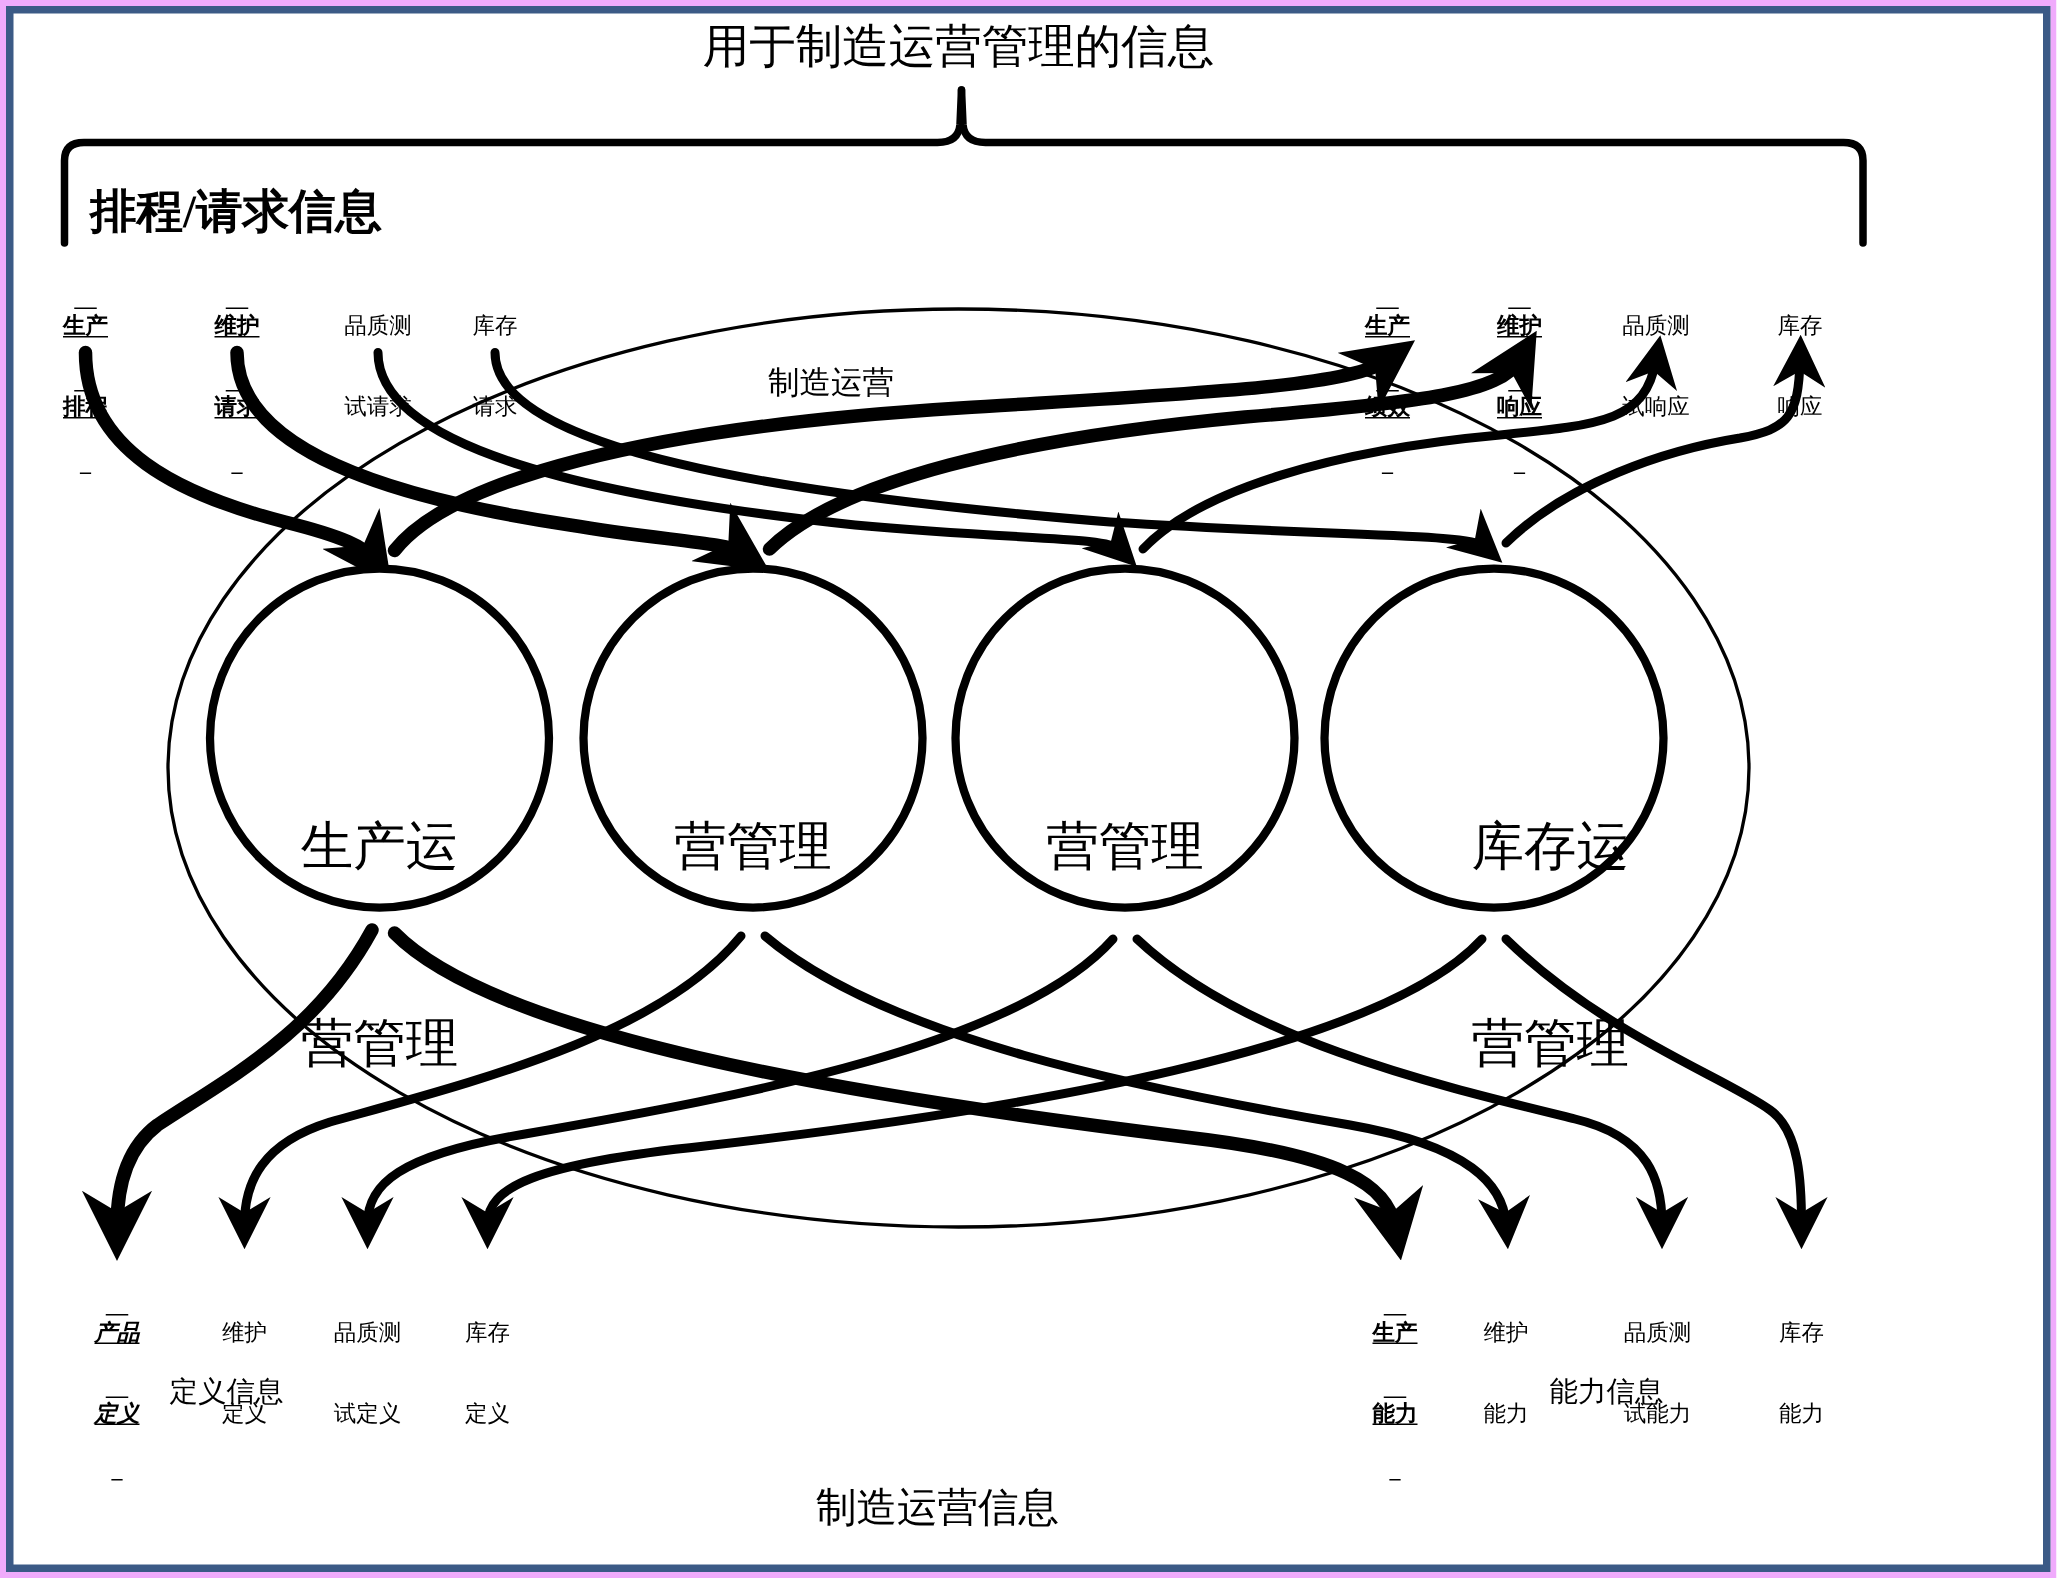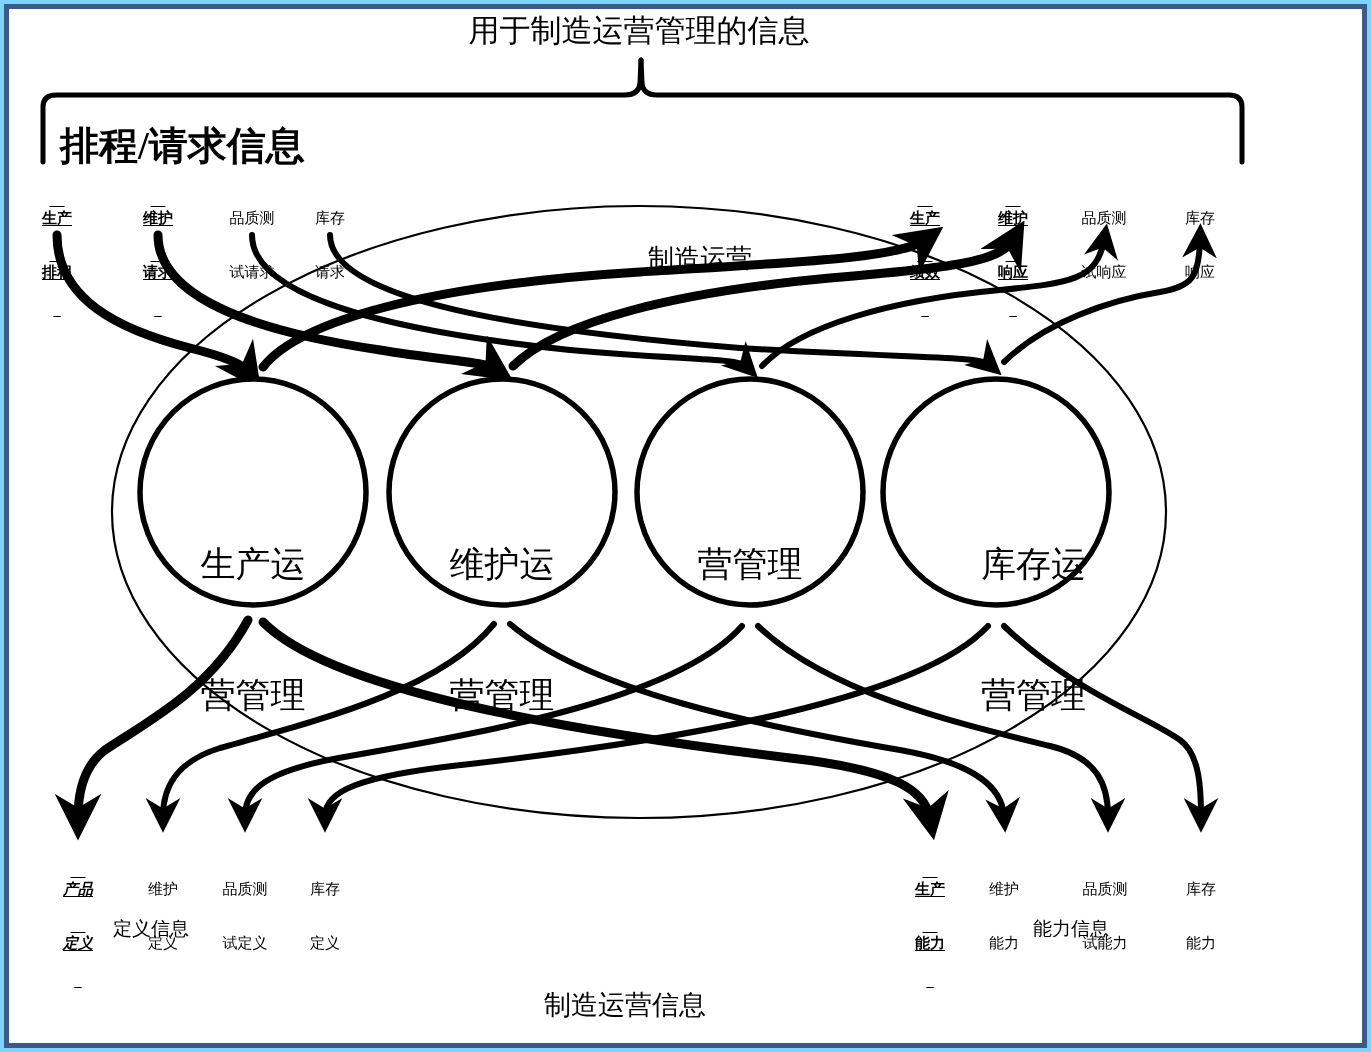--- a/index.html
+++ b/index.html
@@ -7,21 +7,21 @@
     padding: 0;
     background: #ffffff;
   }
   body {
     font-family: "Liberation Serif", "DejaVu Serif", serif;
   }
   #root {
     position: relative;
     width: 1371px;
     height: 1052px;
-    background: #7dd3fc;
+    background: #f0abfc;
     box-sizing: border-box;
     overflow: hidden;
   }
   #frame {
     position: absolute;
     left: 4px;
     top: 4px;
     width: 1363px;
     height: 1044px;
     box-sizing: border-box;
@@ -40,21 +40,21 @@
     white-space: pre;
     color: #000000;
     line-height: 1.12;
     font-family: "Liberation Serif", "DejaVu Serif", serif;
   }
   .title-main {
     font-size: 31px;
     text-align: center;
   }
   .group-head {
-    font-size: 39px;
+    font-size: 31px;
     font-weight: bold;
   }
   .group-foot {
     font-size: 19px;
   }
   .flow-label {
     font-size: 15px;
     text-align: center;
     line-height: 1.22;
   }
@@ -65,22 +65,22 @@
   }
   .flow-label.em.ital {
     font-style: italic;
   }
   .circle-label {
     font-size: 35px;
     text-align: center;
     line-height: 1.25;
   }
   .ellipse-label {
-    font-size: 26px;
-    text-align: right;
+    font-size: 21px;
+    text-align: left;
   }
   .bottom-caption {
     font-size: 27px;
     text-align: center;
   }
   .ctr {
     transform: translateX(-50%);
   }
 </style>
 </head>
@@ -198,21 +198,20 @@
     <div>响应</div>
   </div>
 
   <div class="txt ellipse-label ctr" style="left:632px; top:244px; width:240px;">制造运营</div>
 
   <div class="txt circle-label ctr" style="left:253px; top:455px; width:180px;">
     <div>生产运</div>
     <div>营管理</div>
   </div>
   <div class="txt circle-label ctr" style="left:502px; top:455px; width:180px;">
-    <div>维护运</div>
     <div>营管理</div>
   </div>
   <div class="txt circle-label ctr" style="left:750px; top:455px; width:180px;">
     <div>营管理</div>
   </div>
   <div class="txt circle-label ctr" style="left:996px; top:455px; width:180px;text-align:right;">
     <div>库存运</div>
     <div>营管理</div>
   </div>
 

